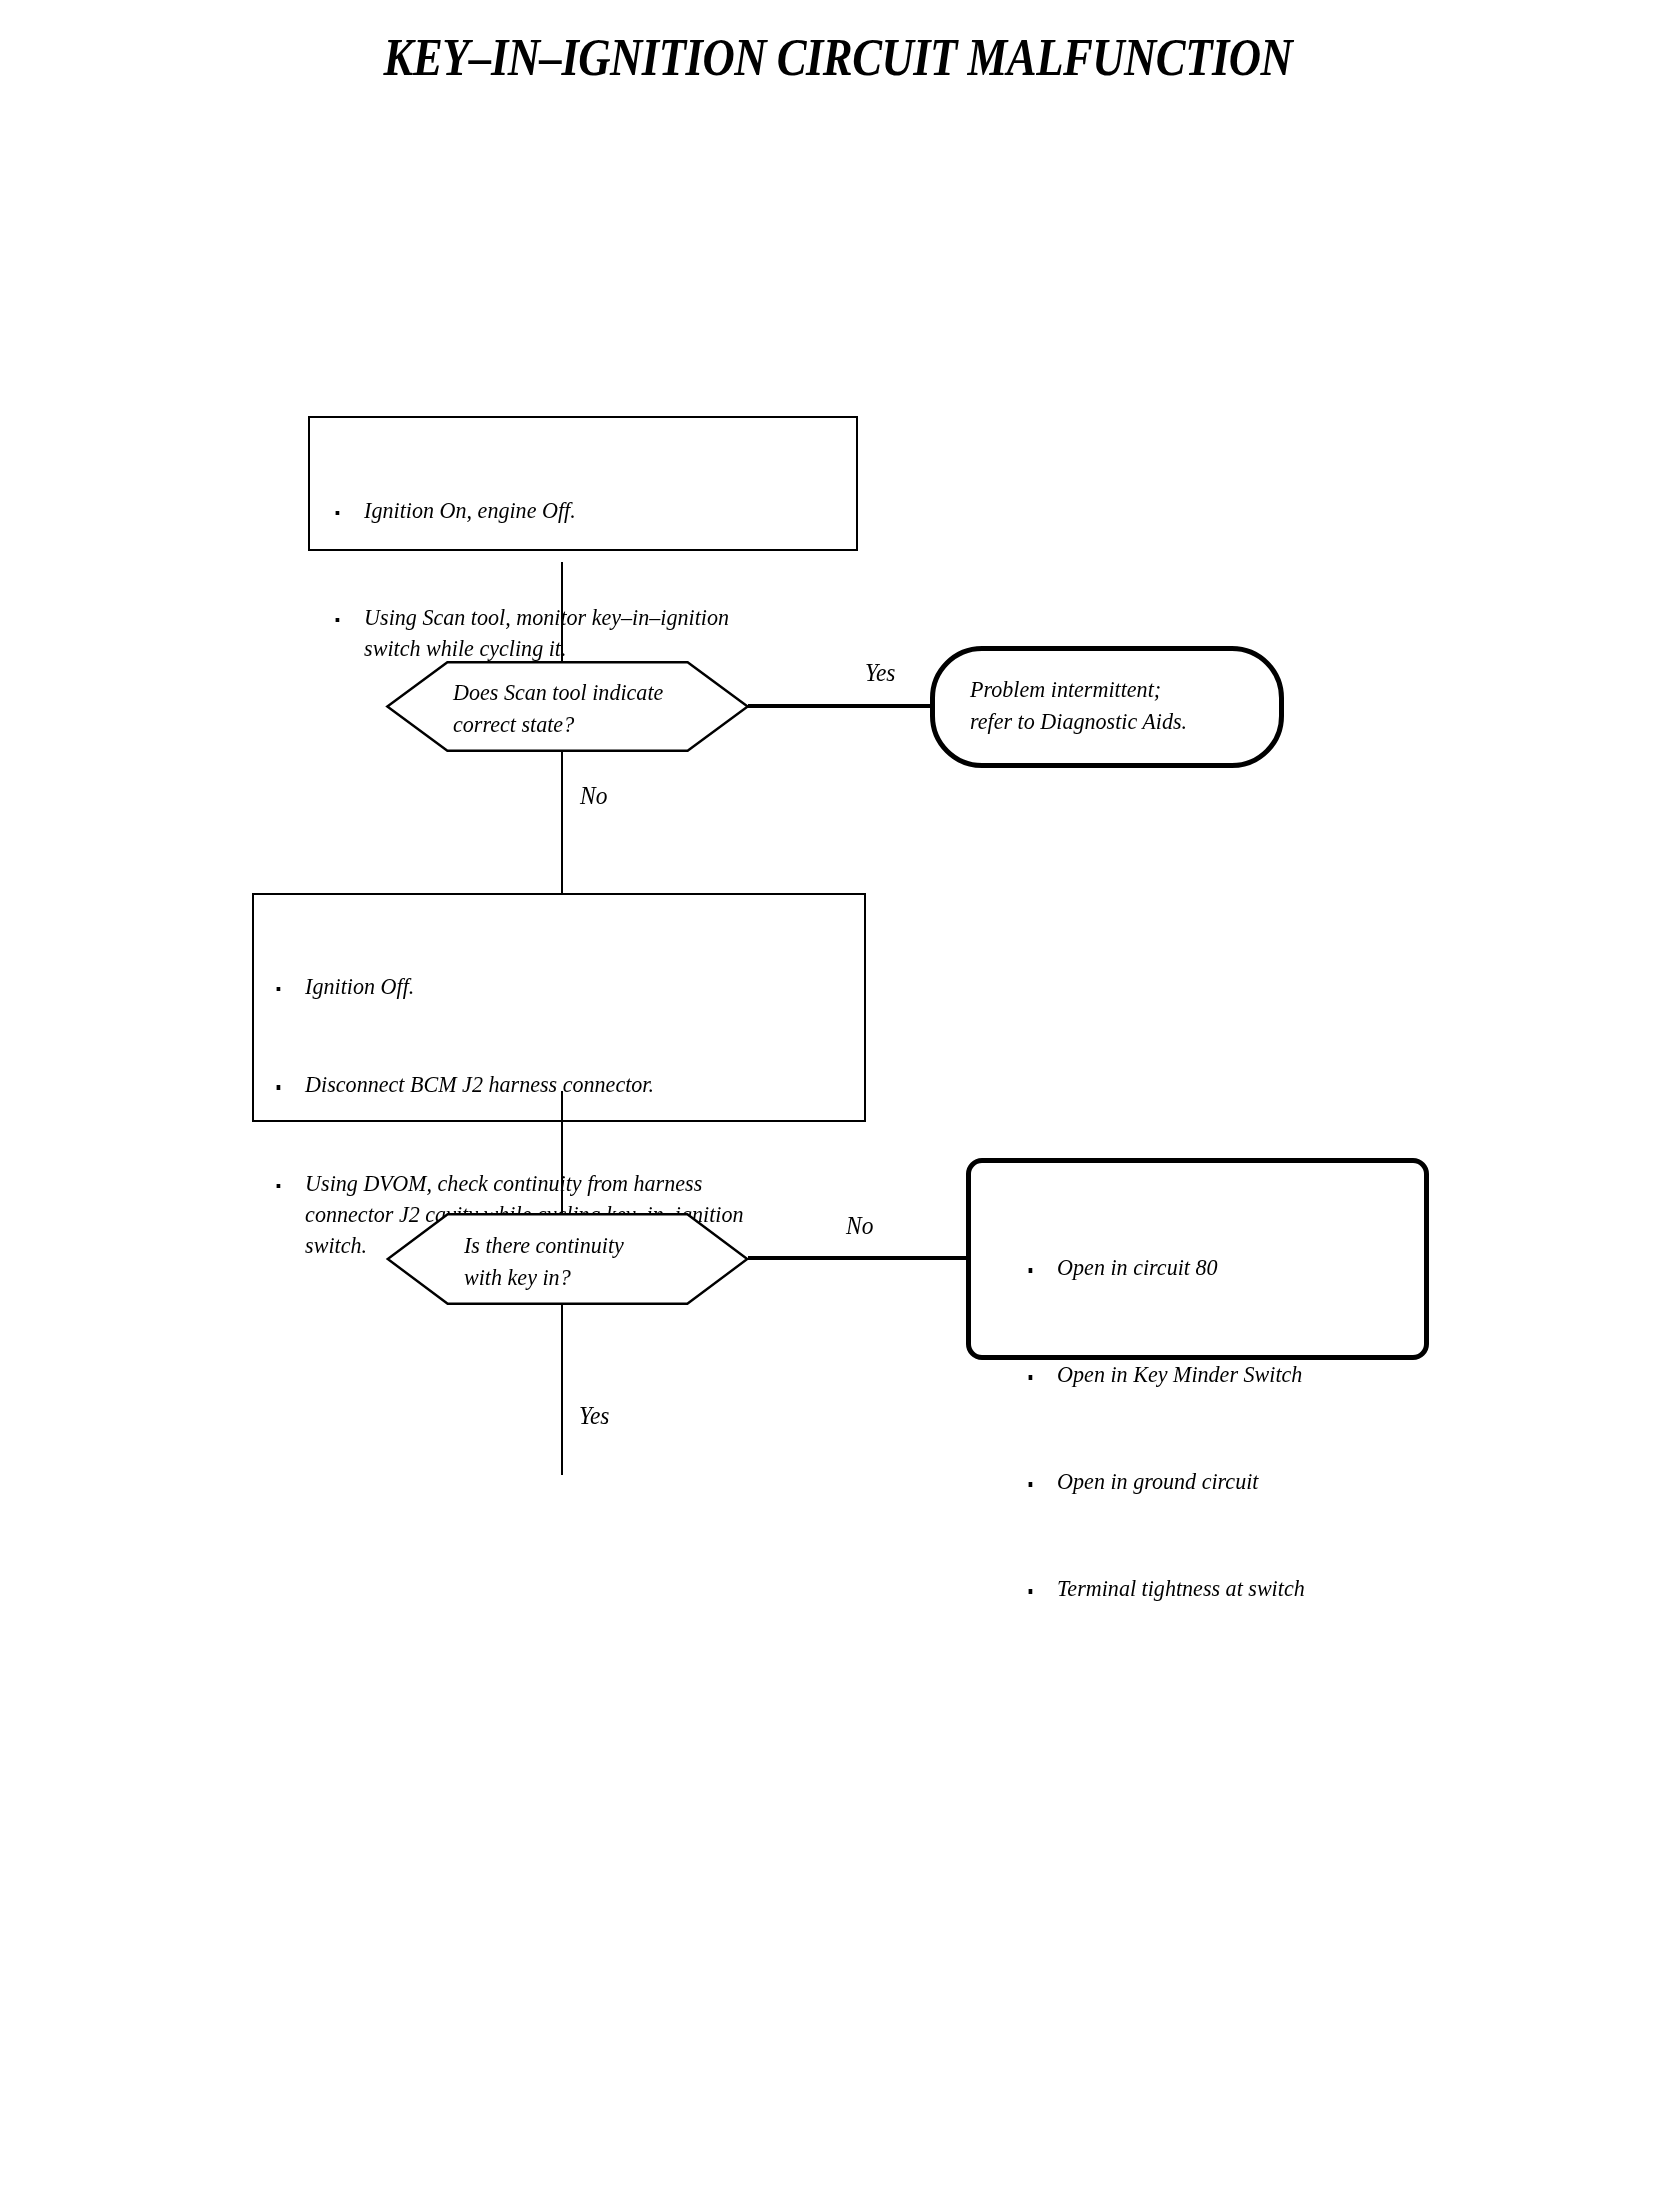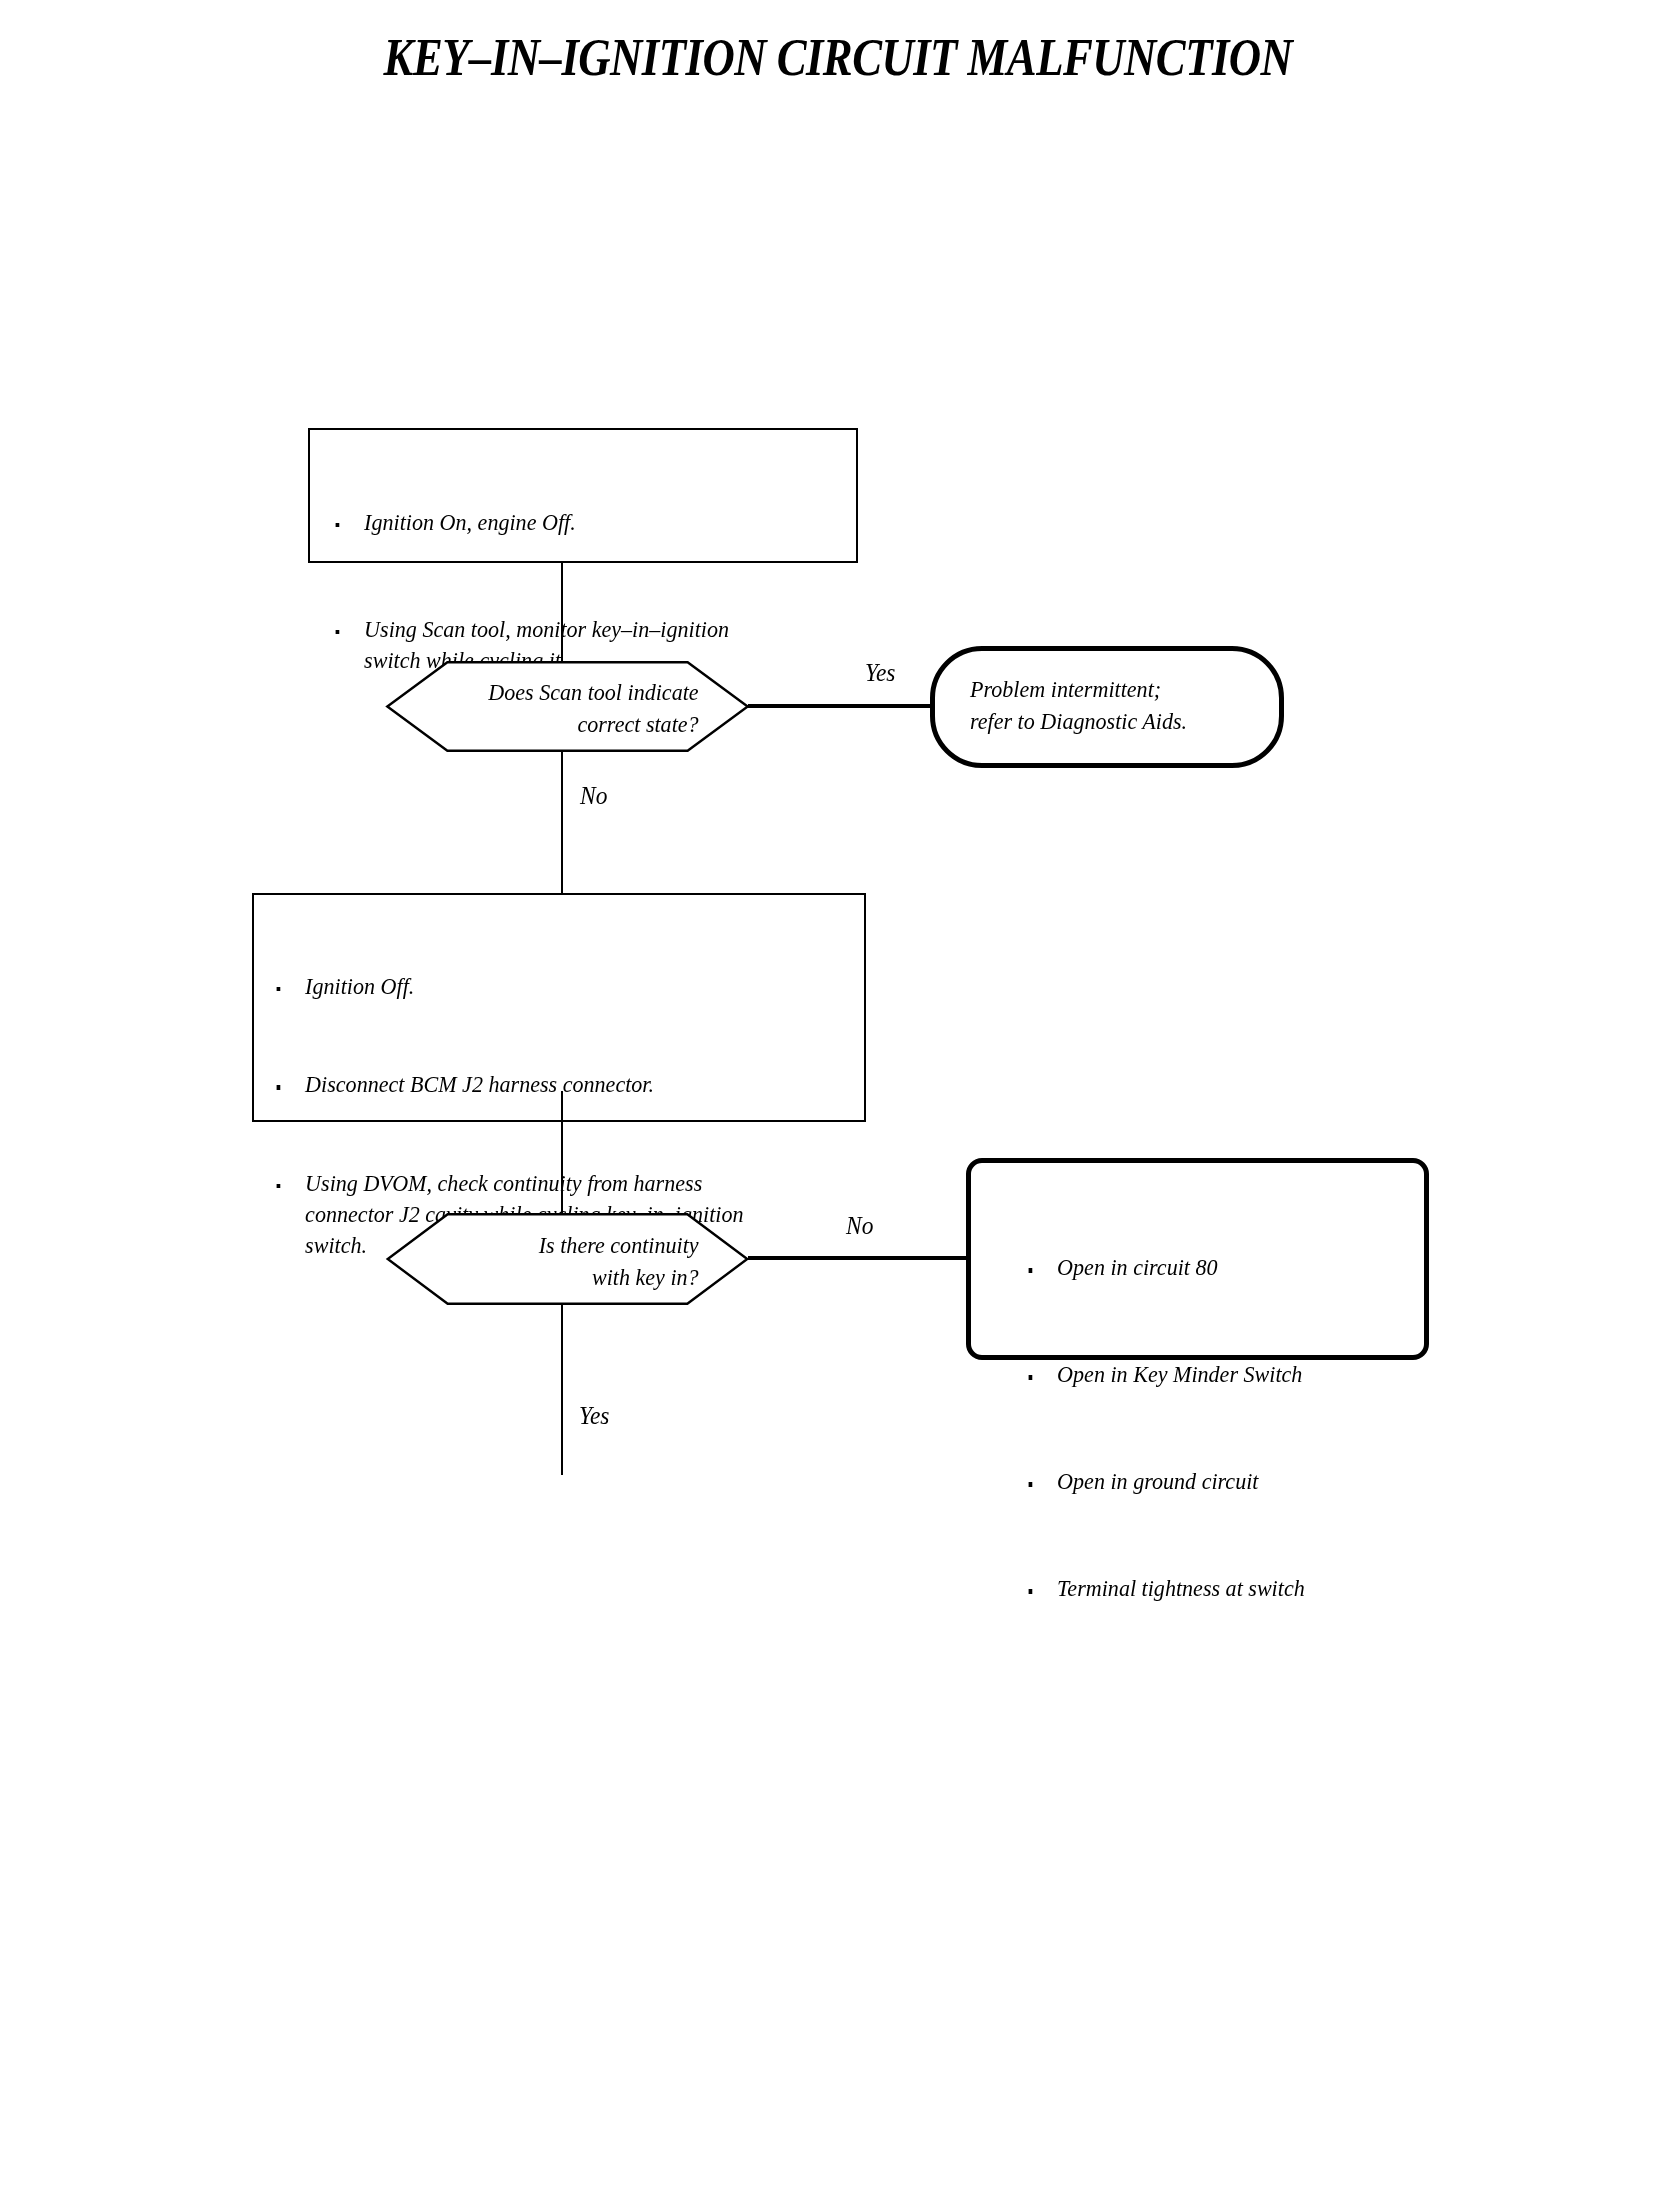--- a/index.html
+++ b/index.html
@@ -80,21 +80,20 @@
   .bullet-item.tight + .bullet-item.tight {
     margin-top: 4.9px;
   }
   .bullet-item.spaced + .bullet-item.spaced {
     margin-top: 13.4px;
   }
 
   
   .decision {
     position: absolute;
-    text-align: right;
   }
   .decision svg {
     position: absolute;
     left: 0;
     top: 0;
     overflow: visible;
   }
   .decision .decision-label {
     position: absolute;
     font-family: "Liberation Serif", "DejaVu Serif", serif;
@@ -145,21 +144,21 @@
 </style>
 </head>
 <body>
 
 <div id="page">
 
   <div id="chart-title">KEY–IN–IGNITION CIRCUIT MALFUNCTION</div>
 
   <div class="conn-v" style="left:561px; top:562px; height:102px;"></div>
 
-  <div class="process-box" style="left:308px; top:428px; width:550px; height:135px;">
+  <div class="process-box" style="left:308px; top:416px; width:550px; height:135px;">
     <ul class="bullet-list node-text" style="position:absolute; left:20.7px; top:14.6px; width:523px;">
       <li class="bullet-item spaced">Ignition On, engine Off.</li>
       <li class="bullet-item spaced">Using Scan tool, monitor key–in–ignition
 switch while cycling it.</li>
     </ul>
   </div>
 
   <div class="decision" style="left:386px; top:661px; width:363px; height:91px;">
     <svg width="363" height="91" viewBox="0 0 598 150">
       <polygon points="101,2 497,2 596,75 497,148 101,148 2,75" fill="#ffffff" stroke="#000000" stroke-width="4"></polygon>

